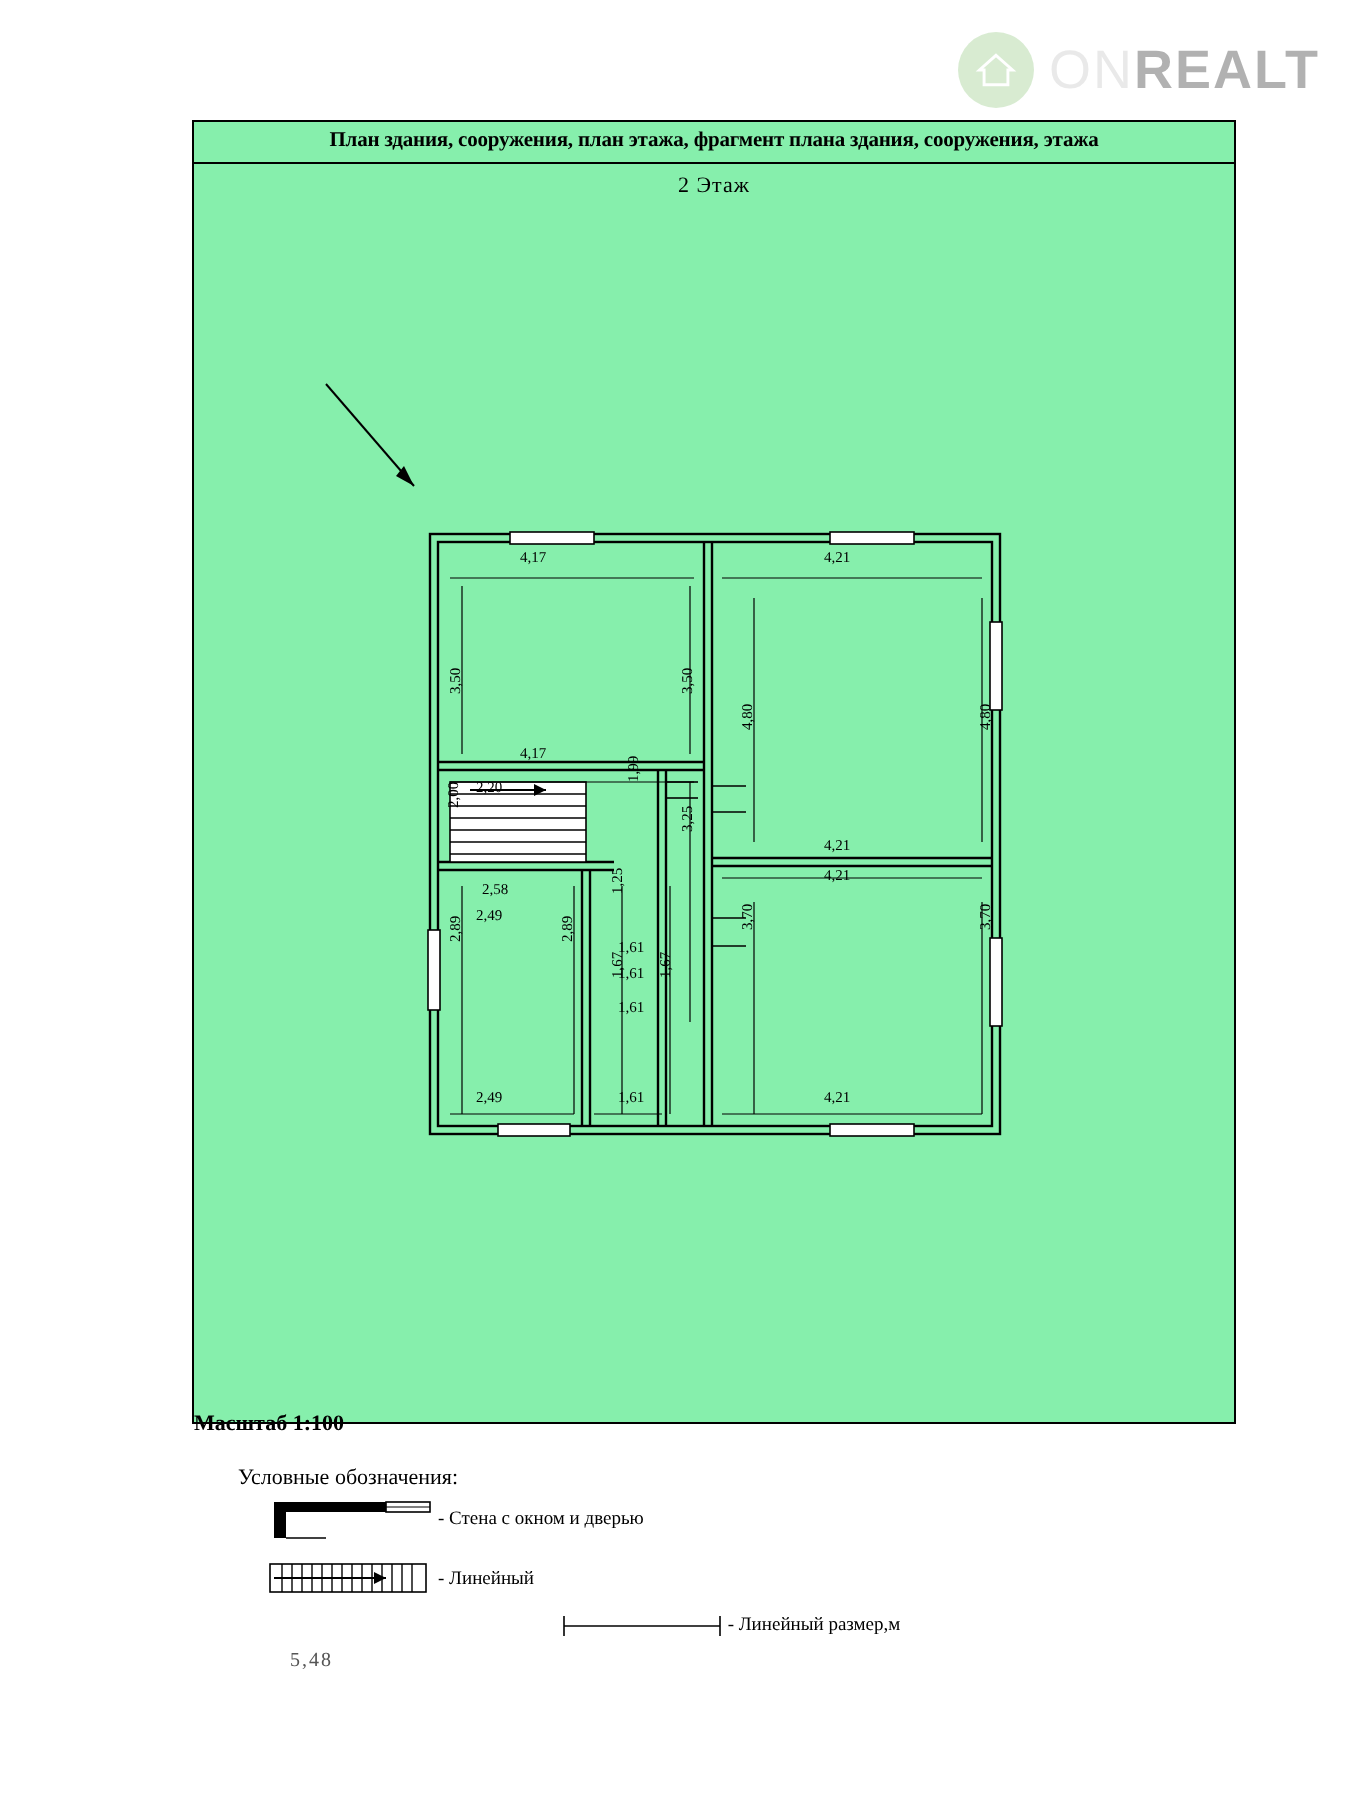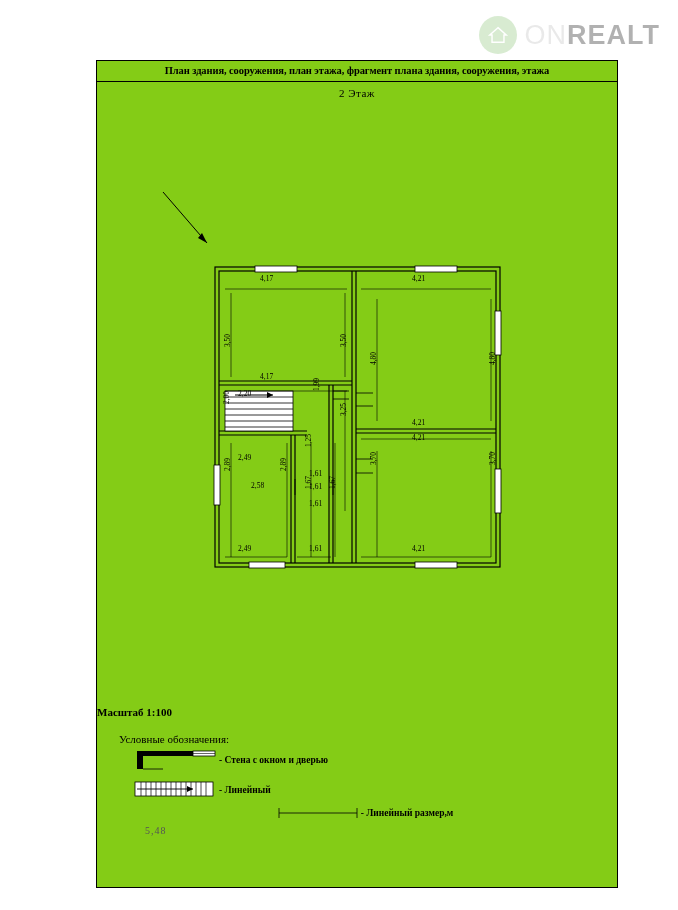--- a/index.html
+++ b/index.html
@@ -48,24 +48,24 @@
     font-weight: 700;
     color: #000000;
   }
 
   
   #page-frame {
     position: absolute;
     left: 96px;
     top: 60px;
     width: 522px;
-    height: 828px;
+    height: 652px;
     border: 1px solid #000;
     box-sizing: border-box;
-    background: #84cc16;
+    background: #86efac;
   }
 
   
   #title-block {
     position: absolute;
     left: 0;
     top: 0;
     width: 100%;
     box-sizing: border-box;
     border-bottom: 1px solid #000;
@@ -138,21 +138,20 @@
   .legend-sym {
     width: 86px;
     height: 26px;
     position: relative;
     flex: 0 0 86px;
     margin-left: 18px;
   }
   .legend-text {
     font-size: 9.5px;
     white-space: nowrap;
-    font-weight: bold;
   }
   #legend-linear {
     position: relative;
     height: 38px;
   }
   #legend-linear .legend-sym {
     height: 16px;
   }
   #dim-example {
     position: absolute;
@@ -282,21 +281,21 @@
     <span class="dim vert" style="left:242px; top:286px;">3,50</span>
     <span class="dim vert" style="left:272px; top:304px;">4,80</span>
     <span class="dim vert" style="left:391px; top:304px;">4,80</span>
     <span class="dim" style="left:163px; top:311px;">4,17</span>
     <span class="dim vert" style="left:215px; top:330px;">1,99</span>
     <span class="dim" style="left:141px; top:328px;">2,20</span>
     <span class="dim vert" style="left:125px; top:343px;">2,00</span>
     <span class="dim" style="left:315px; top:357px;">4,21</span>
     <span class="dim" style="left:315px; top:372px;">4,21</span>
     <span class="dim vert" style="left:242px; top:355px;">3,25</span>
-    <span class="dim" style="left:154px; top:379px;margin-top:41px;">2,58</span>
+    <span class="dim" style="left:144px; top:379px;">2,58</span>
     <span class="dim" style="left:141px; top:392px;">2,49</span>
     <span class="dim vert" style="left:207px; top:386px;">1,25</span>
     <span class="dim" style="left:212px; top:408px;">1,61</span>
     <span class="dim" style="left:212px; top:421px;">1,61</span>
     <span class="dim vert" style="left:272px; top:404px;">3,70</span>
     <span class="dim vert" style="left:391px; top:404px;">3,70</span>
     <span class="dim vert" style="left:126px; top:410px;">2,89</span>
     <span class="dim vert" style="left:182px; top:410px;">2,89</span>
     <span class="dim vert" style="left:207px; top:428px;">1,67</span>
     <span class="dim vert" style="left:231px; top:428px;">1,67</span>

